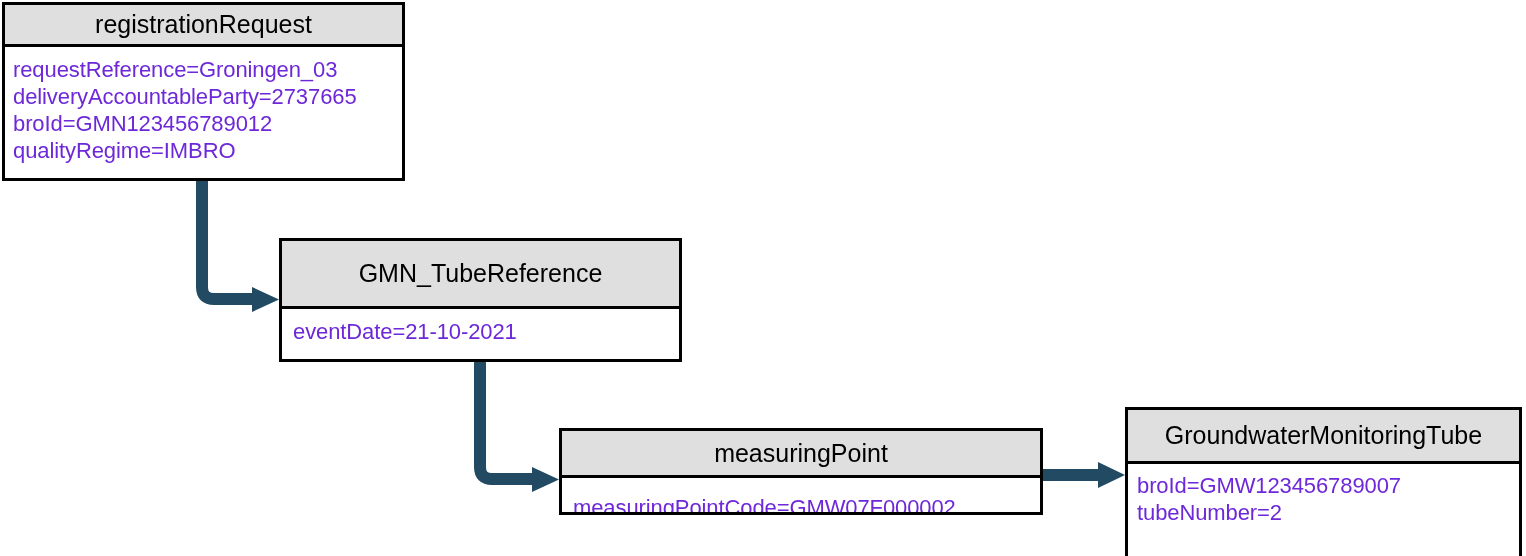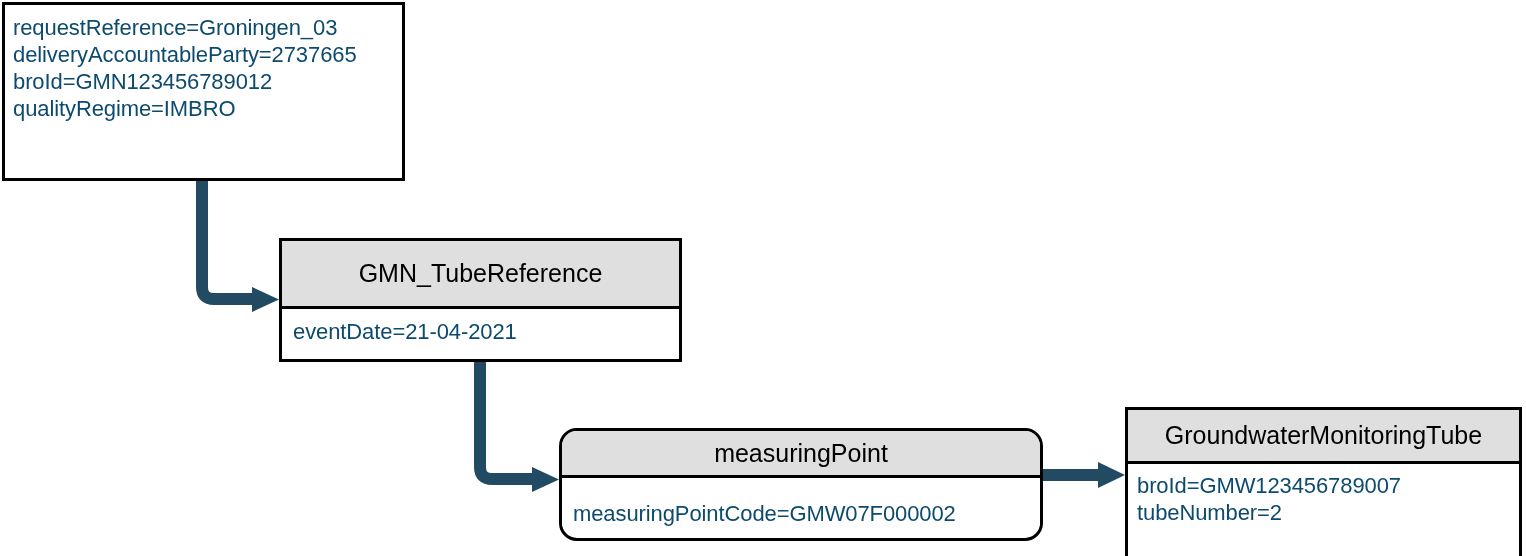--- a/index.html
+++ b/index.html
@@ -59,37 +59,37 @@
   }
   .node-body {
     box-sizing: border-box;
     background: #ffffff;
     padding: 8px 0 0 8px;
     overflow: hidden;
   }
   .attr {
     font-size: 22px;
     line-height: 27px;
-    color: #0c4a6e;
+    color: #6d28d9;
     white-space: nowrap;
     letter-spacing: -0.1px;
   }
 
   
   #node-registration-request { left: 2px;    top: 2px;   width: 403px; height: 179px; }
   #node-registration-request .node-header { height: 42px; }
   #node-registration-request .node-body   { height: 131px; padding-top: 9px; }
 
   #node-gmn-tube-reference { left: 279px;  top: 238px; width: 403px; height: 124px; }
   #node-gmn-tube-reference .node-header { height: 68px; }
   #node-gmn-tube-reference .node-body   { height: 66px; padding-top: 9px; padding-left: 11px; }
 
-  #node-measuring-point { left: 559px;  top: 428px; width: 484px; height: 113px; border-radius: 18px; }
+  #node-measuring-point { left: 559px;  top: 428px; width: 484px; height: 87px; }
   #node-measuring-point .node-header { height: 47px; }
-  #node-measuring-point .node-body   { height: 48px; padding-top: 22px; padding-left: 11px; }
+  #node-measuring-point .node-body   { height: 48px; padding-top: 16px; padding-left: 11px; }
 
   #node-groundwater-monitoring-tube { left: 1125px; top: 407px; width: 397px; height: 152px; }
   #node-groundwater-monitoring-tube .node-header { height: 54px; text-align: right; }
   #node-groundwater-monitoring-tube .node-body   { height: 95px; padding-top: 8px; padding-left: 9px; }
 </style>
 </head>
 <body>
 
 <div id="canvas">
 
@@ -105,32 +105,33 @@
       <polygon points="532,467 559,479.5 532,492" fill="#234A63"></polygon>
     </g>
 
     <g>
       <path d="M 1043 475 L 1100 475" fill="none" stroke="#234A63" stroke-width="12" stroke-linecap="butt"></path>
       <polygon points="1098,462 1125,475 1098,488" fill="#234A63"></polygon>
     </g>
   </svg>
 
   <div class="node" id="node-registration-request">
+    <div class="node-header">registrationRequest</div>
     <div class="node-body">
       <div class="attr">requestReference=Groningen_03</div>
       <div class="attr">deliveryAccountableParty=2737665</div>
       <div class="attr">broId=GMN123456789012</div>
       <div class="attr">qualityRegime=IMBRO</div>
     </div>
   </div>
 
   <div class="node" id="node-gmn-tube-reference">
     <div class="node-header">GMN_TubeReference</div>
     <div class="node-body">
-      <div class="attr">eventDate=21-04-2021</div>
+      <div class="attr">eventDate=21-10-2021</div>
     </div>
   </div>
 
   <div class="node" id="node-measuring-point">
     <div class="node-header">measuringPoint</div>
     <div class="node-body">
       <div class="attr">measuringPointCode=GMW07F000002</div>
     </div>
   </div>
 

